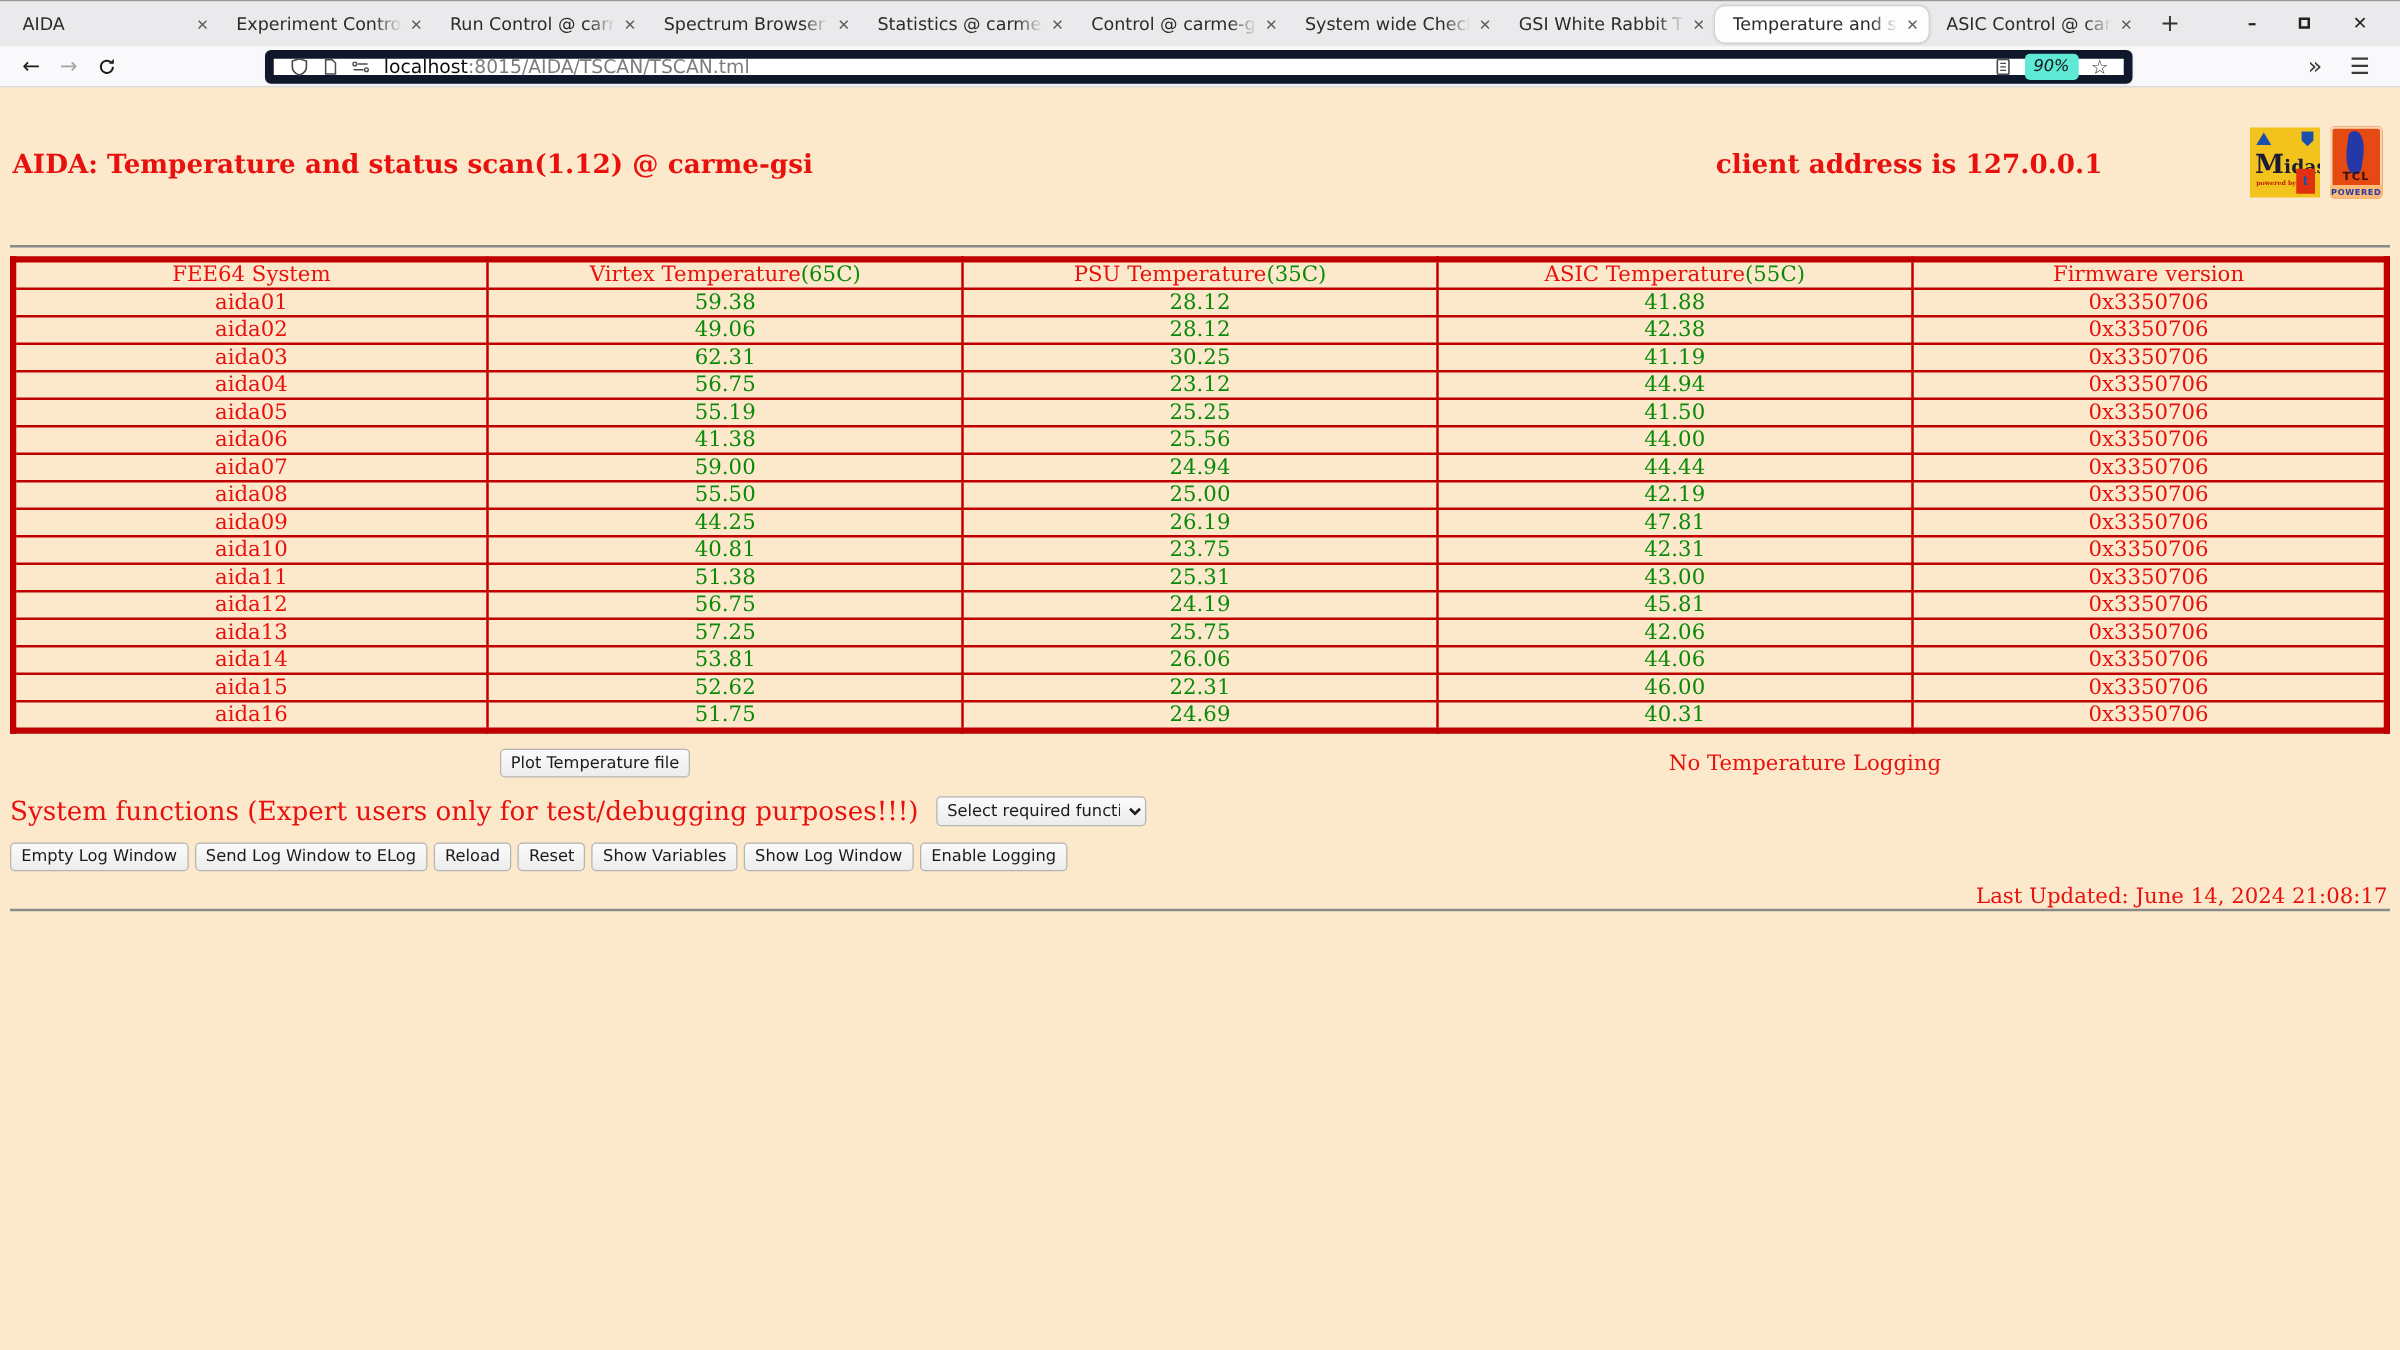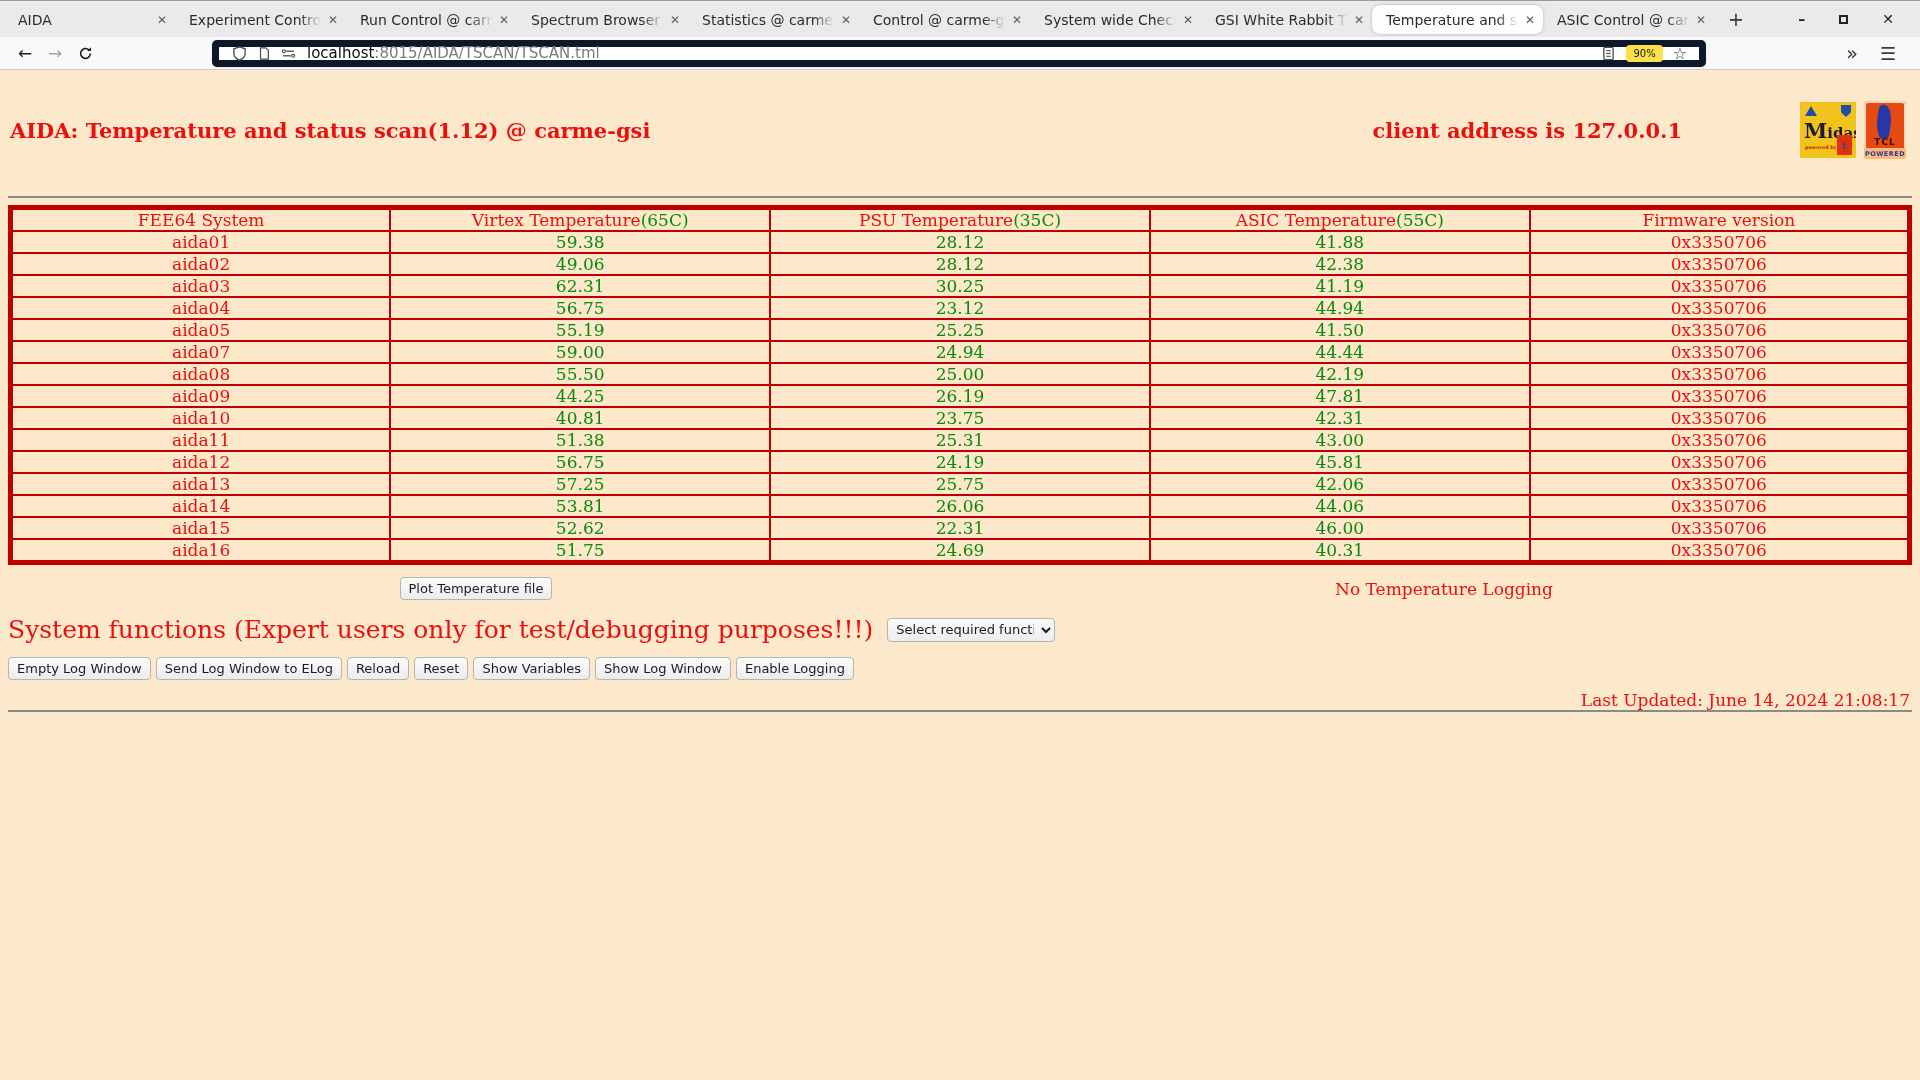--- a/index.html
+++ b/index.html
@@ -56,22 +56,22 @@
   .navbtn.disabled{color:#a6a6a8;}
   .urlbar{
     margin-left:112px;width:1494px;height:27px;background:#ffffff;
     border:7px solid #0f172a;border-radius:5px;box-shadow:0 1px 3px rgba(0,0,0,.08);
     display:flex;align-items:center;padding:0 8px;
   }
   .urlbar .uicon{display:flex;align-items:center;margin:0 5px;}
   .url-text{font-size:15px;color:#0c0c0d;margin-left:6px;flex:1;white-space:nowrap;overflow:hidden;}
   .url-text .dim{color:#7b7b80;}
   .zoom-pill{
-    background:#fde047;border-radius:4px;font-size:10px;color:#15141a;
-    padding:3px 7px;margin:0 6px;
+    background:#5eead4;border-radius:4px;font-size:13px;color:#15141a;
+    padding:3px 7px;margin:0 6px;font-style:italic;
   }
   .star{font-size:16px;color:#3a3a3a;margin:0 4px;}
   .chrome-right{margin-left:auto;display:flex;align-items:center;gap:22px;padding-right:14px;}
   .chev{font-size:19px;color:#3a3a3a;}
   .menu{font-size:18px;color:#3a3a3a;}
   
   .page{
     height:1010px;background:var(--page-bg,#fce8cb);
     font-family:"DejaVu Serif","Liberation Serif",serif;
     color:var(--red-text,#e8110e);
@@ -124,21 +124,21 @@
   
   .actions-row{display:flex;margin-top:12px;gap:16px;}
   .actions-row .half{width:50%;display:flex;justify-content:center;align-items:center;}
   .gbtn{
     font-family:"DejaVu Sans","Liberation Sans",sans-serif;font-size:13px;color:#1b1b1b;
     background:linear-gradient(#fbfbfb,#ececec);
     border:1px solid #b4b4b4;border-radius:4px;padding:3px 8px;cursor:default;
   }
   .logging-status{font-size:17px;}
   .sysfunc-row{display:flex;align-items:center;margin:15px 0 0 8px;gap:14px;}
-  .sysfunc-label{font-size:25px;}
+  .sysfunc-label{font-size:21px;}
   select.gsel{
     font-family:"DejaVu Sans","Liberation Sans",sans-serif;font-size:13px;color:#1b1b1b;
     background:linear-gradient(#fbfbfb,#ececec);
     border:1px solid #b4b4b4;border-radius:4px;padding:2px 4px;width:168px;height:24px;
   }
   .buttons-row{display:flex;gap:5px;margin:13px 0 0 8px;}
   .last-updated{font-size:17px;text-align:right;margin:10px 10px 0 0;}
   .bottom-rule{margin-top:9px;}
 </style>
 </head>
@@ -310,20 +310,27 @@
             <td class="red">0x3350706</td>
           </tr>
           <tr>
             <td class="red">aida05</td>
             <td class="green">55.19</td>
             <td class="green">25.25</td>
             <td class="green">41.50</td>
             <td class="red">0x3350706</td>
           </tr>
           <tr>
+            <td class="red">aida06</td>
+            <td class="green">41.38</td>
+            <td class="green">25.56</td>
+            <td class="green">44.00</td>
+            <td class="red">0x3350706</td>
+          </tr>
+          <tr>
             <td class="red">aida07</td>
             <td class="green">59.00</td>
             <td class="green">24.94</td>
             <td class="green">44.44</td>
             <td class="red">0x3350706</td>
           </tr>
           <tr>
             <td class="red">aida08</td>
             <td class="green">55.50</td>
             <td class="green">25.00</td>

